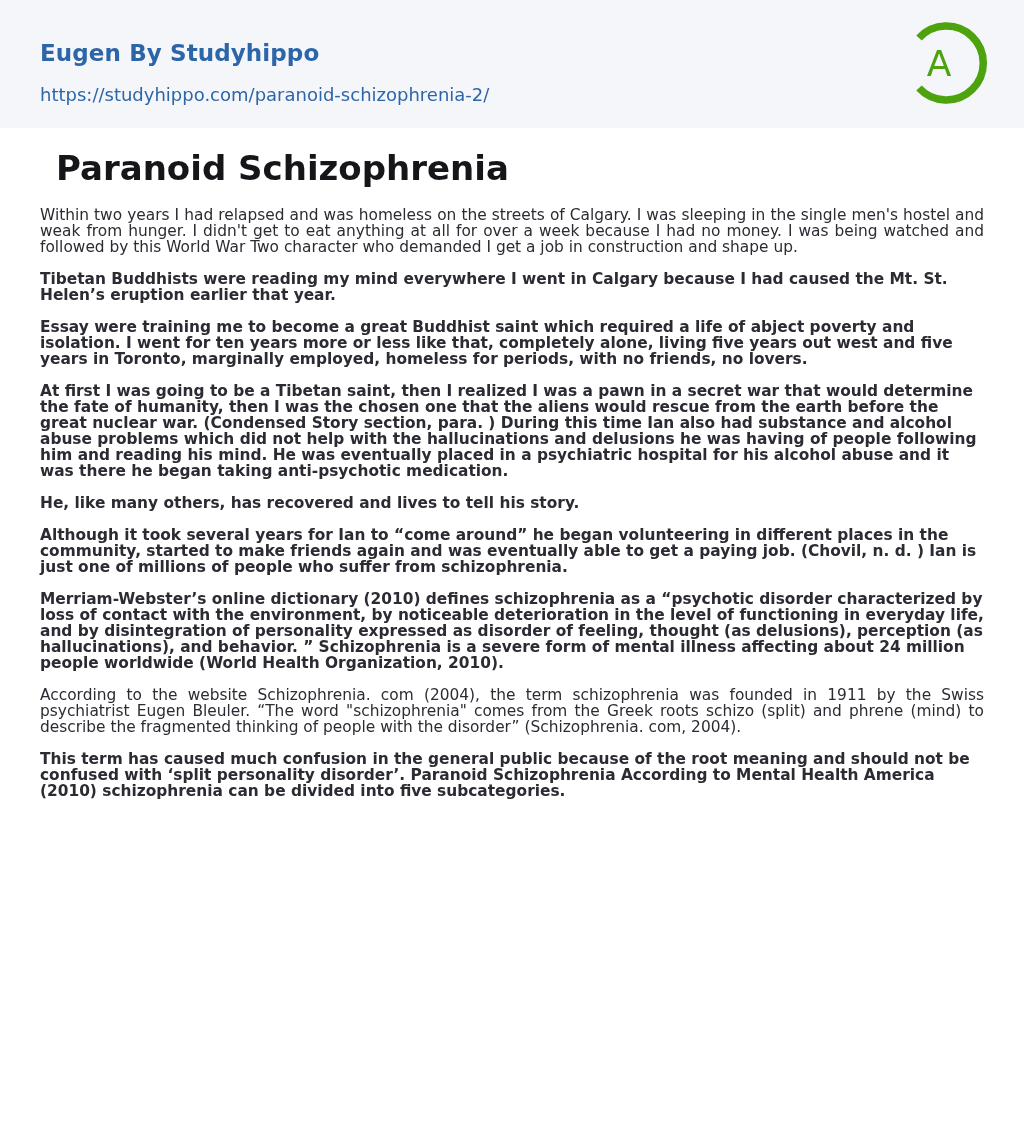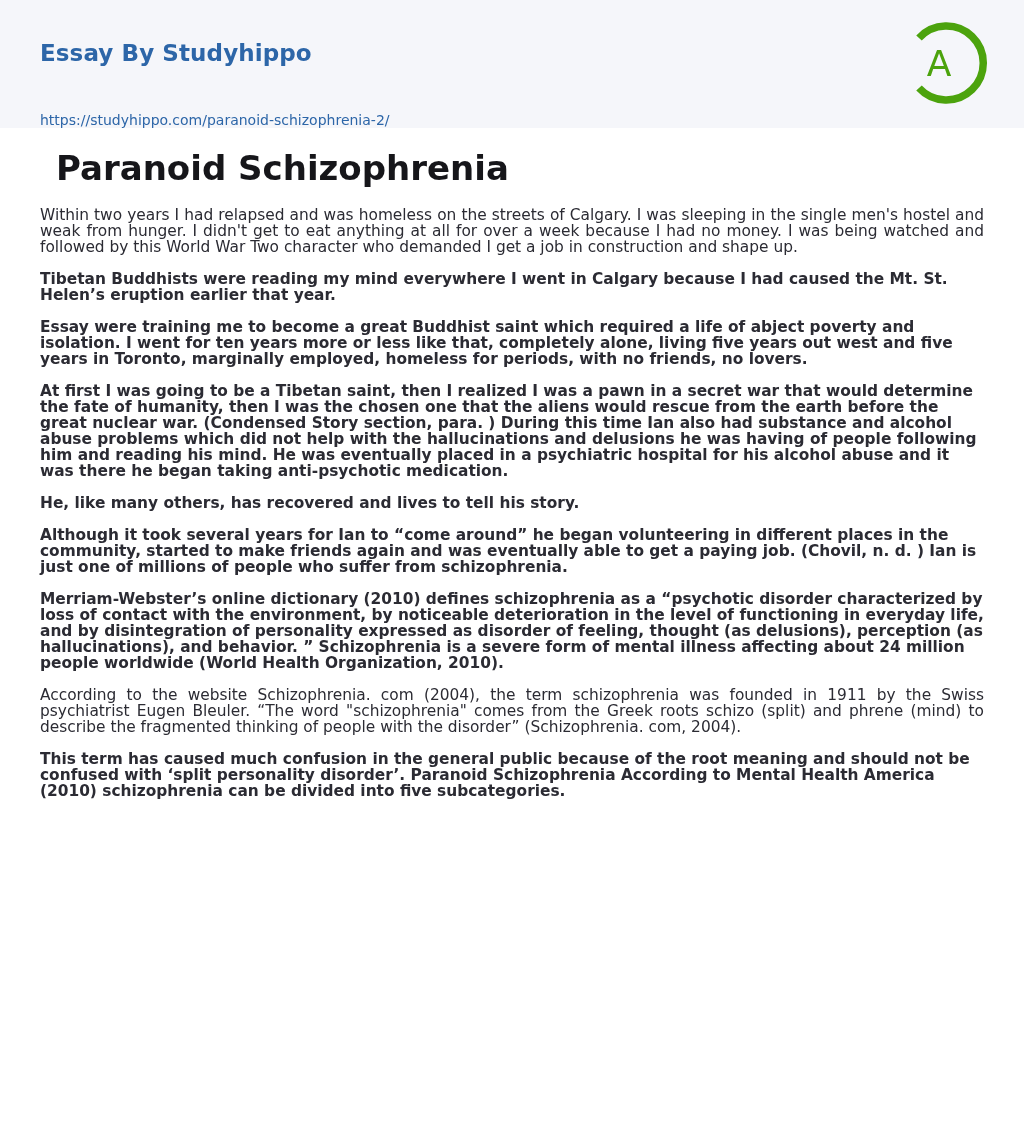--- a/index.html
+++ b/index.html
@@ -19,25 +19,24 @@
   }
   .brand {
     position: absolute; left: 40px; top: 40px;
     font-size: 23px; font-weight: bold;
     color: #2d66a8;
     letter-spacing: 0.1px;
     white-space: nowrap;
   }
   .url {
     position: absolute; left: 40px; top: 84px;
-    font-size: 14px;
+    font-size: 18px;
     color: #2d66a8;
     text-decoration: none;
     white-space: nowrap;
-    margin-top: 28px;
   }
   .logo {
     position: absolute; left: 898px; top: 16px;
     width: 94px; height: 94px;
   }
   .content {
     position: absolute; left: 40px; top: 143px;
     width: 944px;
   }
   .title {
@@ -53,21 +52,21 @@
     line-height: 16px;
     color: #2b2b33;
     text-align: justify;
   }
   .para.left { text-align: left; font-weight: bold; }
 </style>
 </head>
 <body>
 
 <div class="header">
-  <div class="brand">Essay By Studyhippo</div>
+  <div class="brand">Eugen By Studyhippo</div>
   <a class="url">https://studyhippo.com/paranoid-schizophrenia-2/</a>
   <div class="logo">
     <svg width="94" height="94" viewBox="0 0 94 94" xmlns="http://www.w3.org/2000/svg">
       <path d="M 21 22 A 37 37 0 1 1 21 72" fill="none" stroke="#4ca30d" stroke-width="7.5" stroke-linecap="butt"></path>
       <text x="41" y="60" text-anchor="middle" font-family="DejaVu Sans, sans-serif" font-size="36" fill="#4ca30d">A</text>
     </svg>
   </div>
 </div>
 
 <div class="content">

